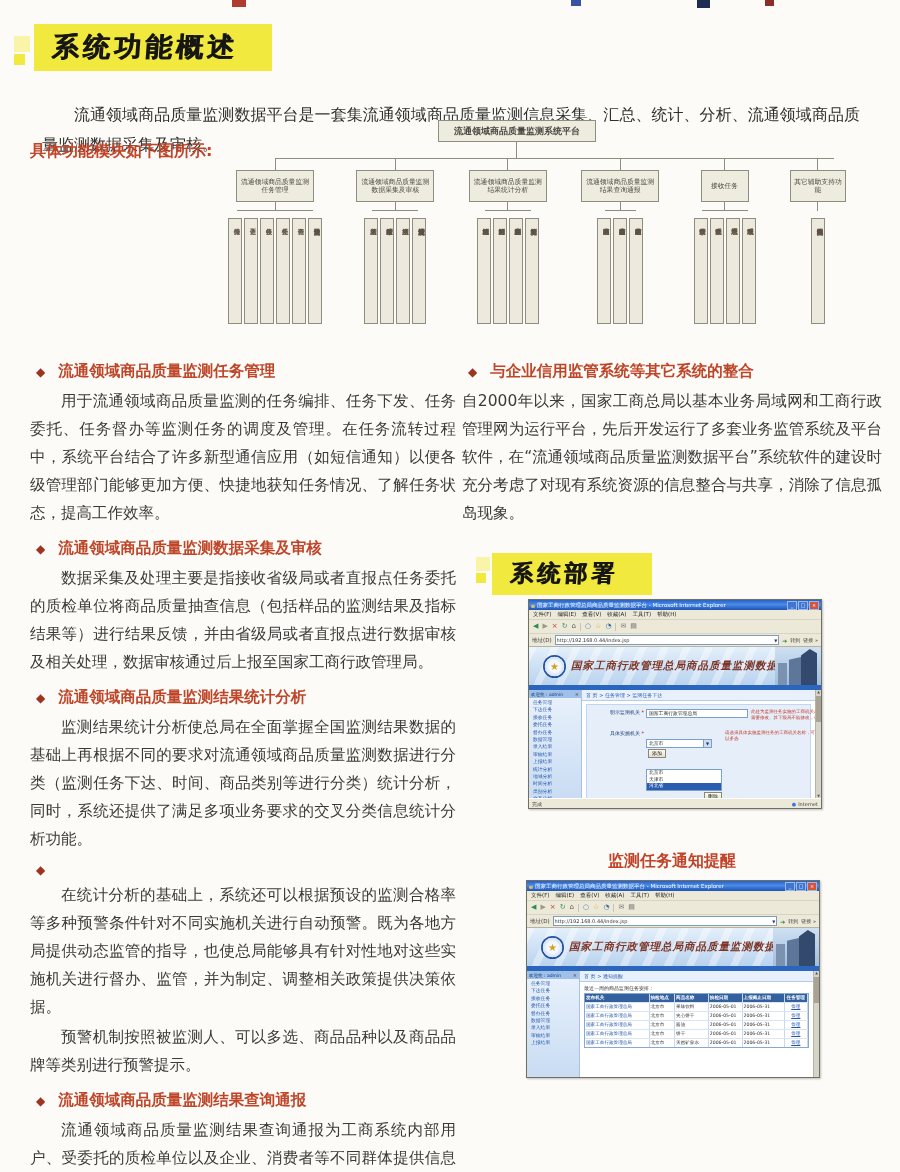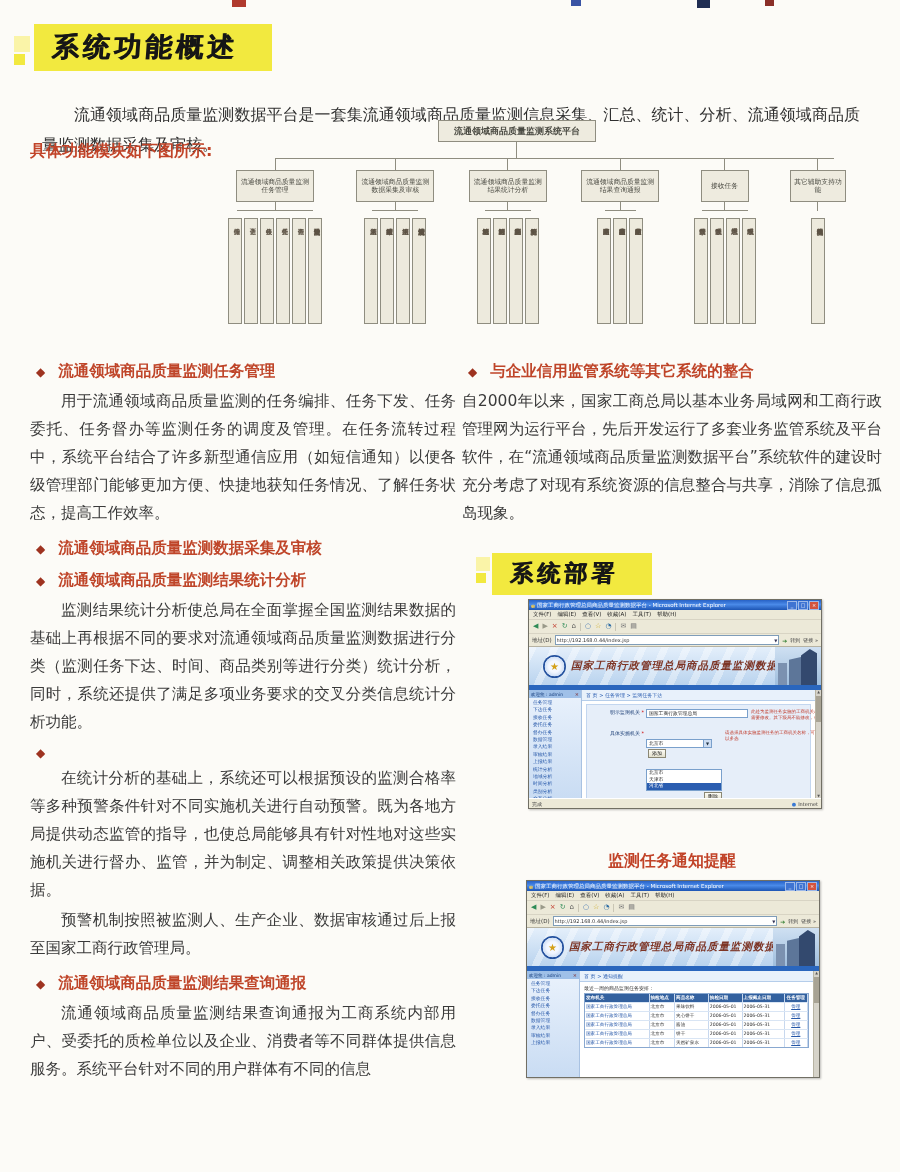--- a/index.html
+++ b/index.html
@@ -256,32 +256,33 @@
   <div class="sech">
     <span class="diamond">◆</span>
     <span>流通领域商品质量监测任务管理</span>
   </div>
   <p class="para indent">用于流通领域商品质量监测的任务编排、任务下发、任务委托、任务督办等监测任务的调度及管理。在任务流转过程中，系统平台结合了许多新型通信应用（如短信通知）以便各级管理部门能够更加方便、快捷地获知任务情况、了解任务状态，提高工作效率。</p>
 
   <div class="sech">
     <span class="diamond">◆</span>
     <span>流通领域商品质量监测数据采集及审核</span>
   </div>
+  <p class="para indent">数据采集及处理主要是指接收省级局或者直报点任务委托的质检单位将商品质量抽查信息（包括样品的监测结果及指标结果等）进行结果反馈，并由省级局或者直报点进行数据审核及相关处理，数据审核通过后上报至国家工商行政管理局。</p>
 
   <div class="sech">
     <span class="diamond">◆</span>
     <span>流通领域商品质量监测结果统计分析</span>
   </div>
   <p class="para indent">监测结果统计分析使总局在全面掌握全国监测结果数据的基础上再根据不同的要求对流通领域商品质量监测数据进行分类（监测任务下达、时间、商品类别等进行分类）统计分析，同时，系统还提供了满足多项业务要求的交叉分类信息统计分析功能。</p>
 
   <div class="sech">
     <span class="diamond">◆</span>
   </div>
   <p class="para indent">在统计分析的基础上，系统还可以根据预设的监测合格率等多种预警条件针对不同实施机关进行自动预警。既为各地方局提供动态监管的指导，也使总局能够具有针对性地对这些实施机关进行督办、监管，并为制定、调整相关政策提供决策依据。</p>
-  <p class="para indent">预警机制按照被监测人、生产企业、数据审核通过后上报至国家工商行政管理局。</p>
+  <p class="para indent">预警机制按照被监测人、可以多选、商品品种以及商品品牌等类别进行预警提示。</p>
 
   <div class="sech">
     <span class="diamond">◆</span>
     <span>流通领域商品质量监测结果查询通报</span>
   </div>
   <p class="para indent">流通领域商品质量监测结果查询通报为工商系统内部用户、受委托的质检单位以及企业、消费者等不同群体提供信息服务。系统平台针对不同的用户群体有不同的信息</p>
 </div>
 
 <div class="colR">
 

